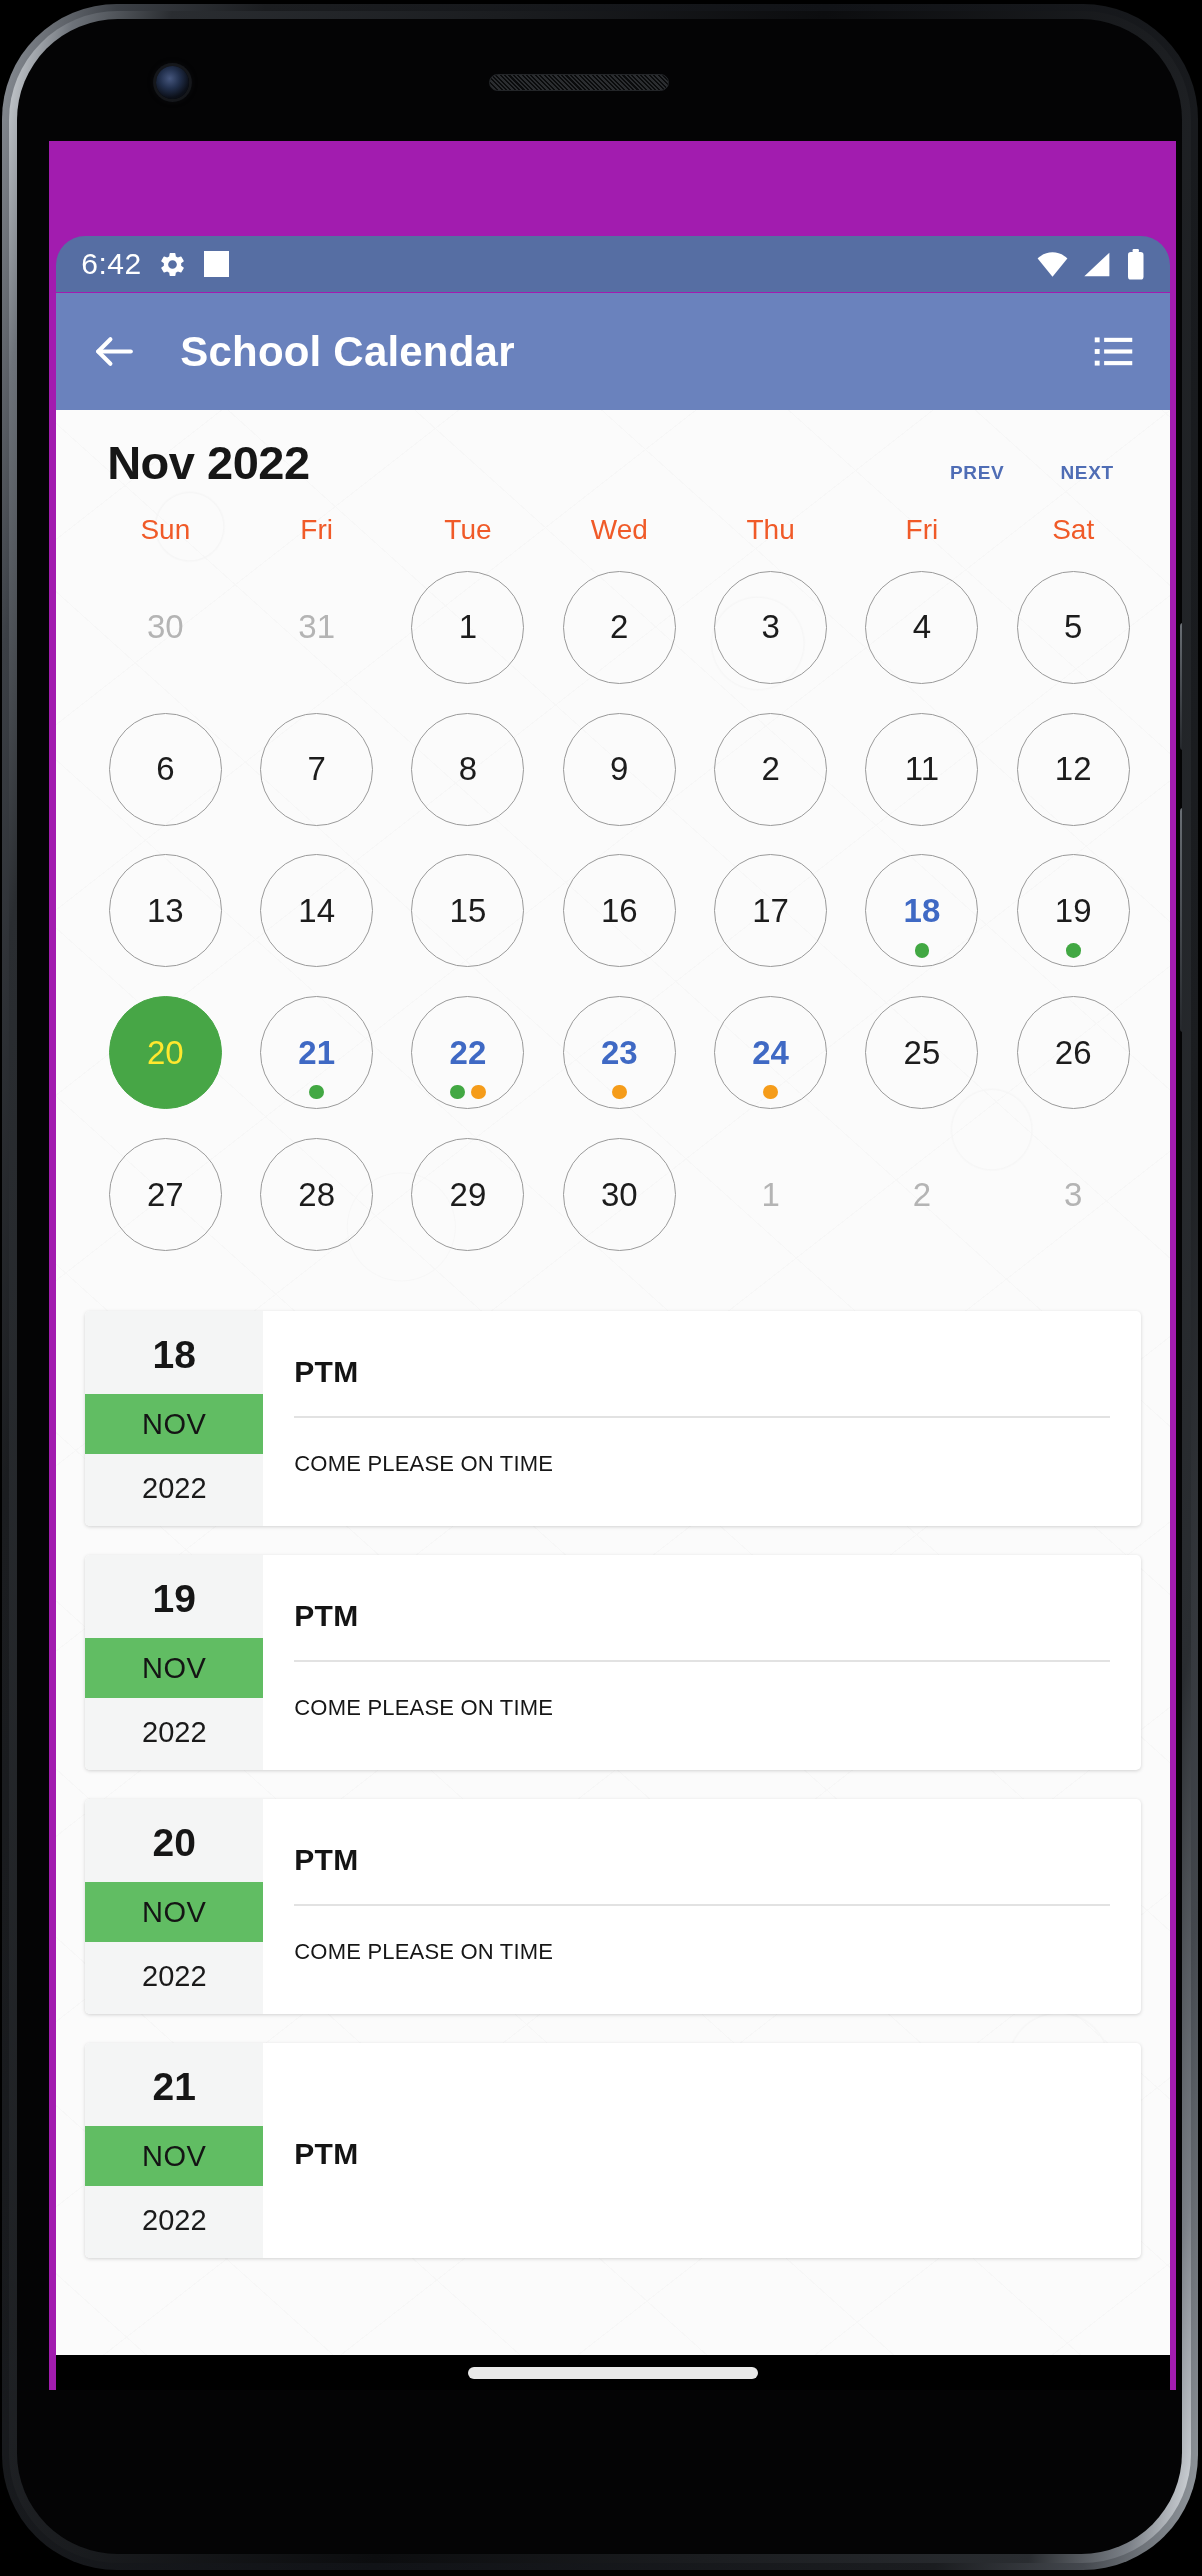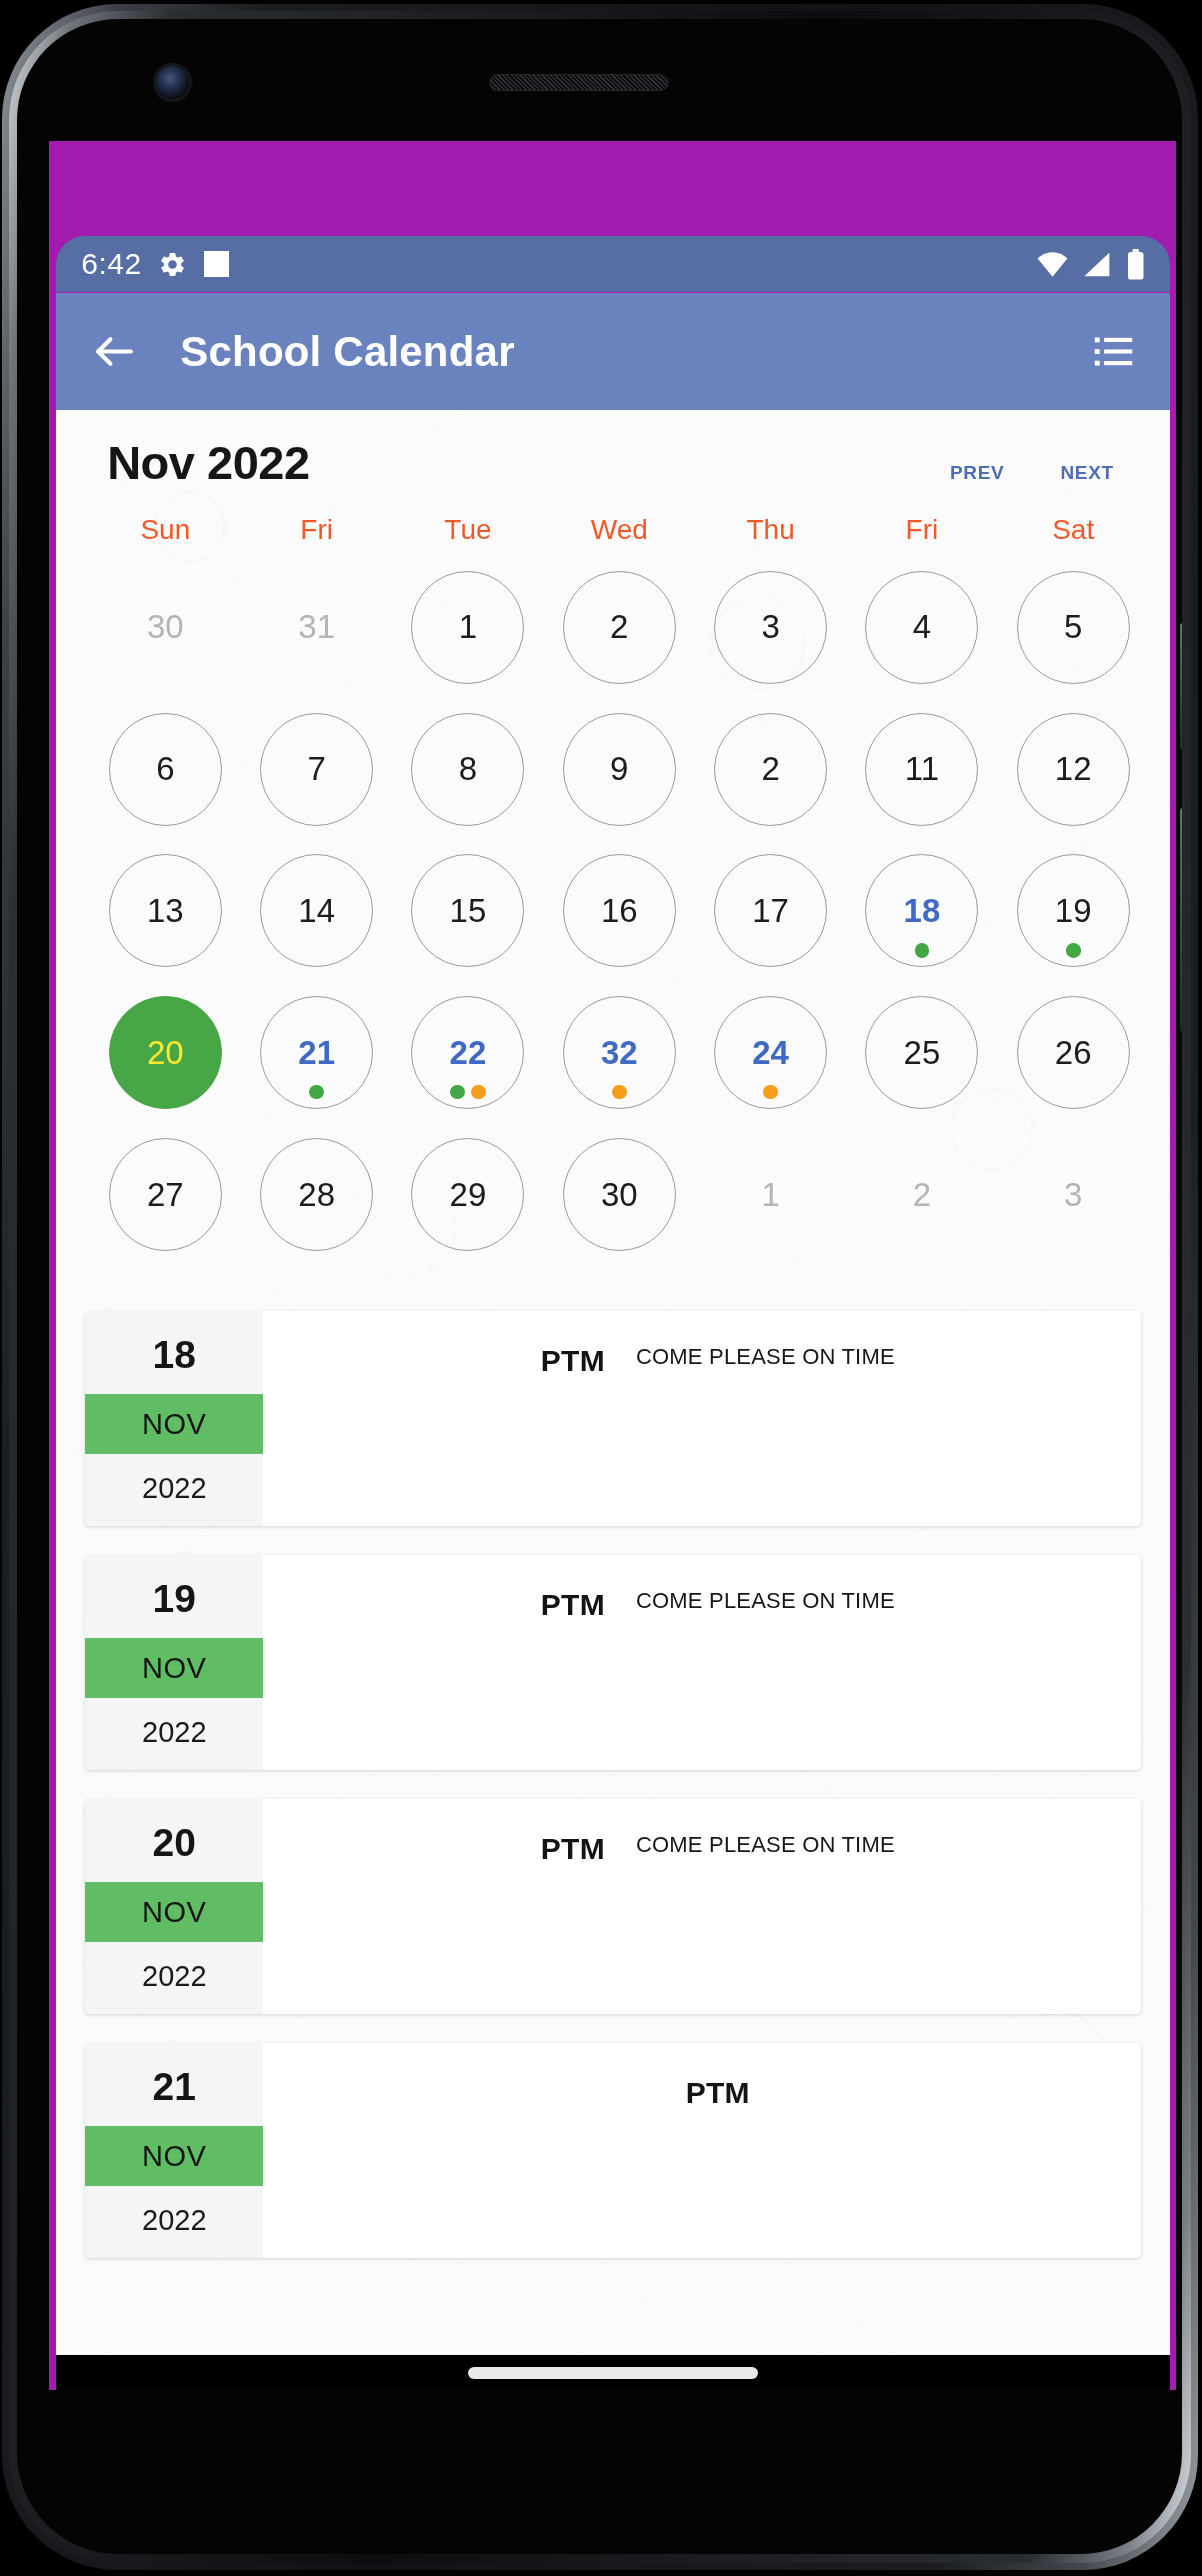--- a/index.html
+++ b/index.html
@@ -183,21 +183,21 @@
     background: #f4f5f5;
     display: flex; flex-direction: column;
     align-items: center; justify-content: center;
   }
   .ed-day { font-size: 39px; font-weight: 700; color: #161616; padding: 21.4px 0 17.5px; }
   .ed-month {
     width: 100%; background: #61bd63; color: #141414;
     font-size: 29px; text-align: center; padding: 13.6px 0; letter-spacing: 0.5px;
   }
   .ed-year { font-size: 29px; color: #1a1a1a; padding: 17.5px 0 21.4px; }
-  .event-body { flex: 1; padding: 0 0 0 31px; display: flex; justify-content: center; }
+  .event-body { flex: 1; padding: 0 0 0 31px; display: flex; flex-direction: column; justify-content: center; }
   .ev-title { font-size: 30px; font-weight: 700; color: #141414; padding: 33px 0 27px; letter-spacing: 0.3px; }
   .ev-divider { height: 1.9px; background: #e2e2e2; margin-right: 31px; }
   .ev-desc { font-size: 22px; color: #161616; padding: 33px 0 39px; letter-spacing: 0.2px; }
 
   
   .event-card.partial { margin-bottom: 0; }
 
   
   #nav-bar {
     position: absolute; left: 6.8px; bottom: 0;
@@ -429,21 +429,21 @@
                     <div class="day-circle blue">
                       <span>22</span>
                       <div class="dots">
                         <span class="dot green"></span>
                         <span class="dot orange"></span>
                       </div>
                     </div>
                   </div>
                   <div class="day-cell">
                     <div class="day-circle blue">
-                      <span>32</span>
+                      <span>23</span>
                       <div class="dots">
                         <span class="dot orange"></span>
                       </div>
                     </div>
                   </div>
                   <div class="day-cell">
                     <div class="day-circle blue">
                       <span>24</span>
                       <div class="dots">
                         <span class="dot orange"></span>

